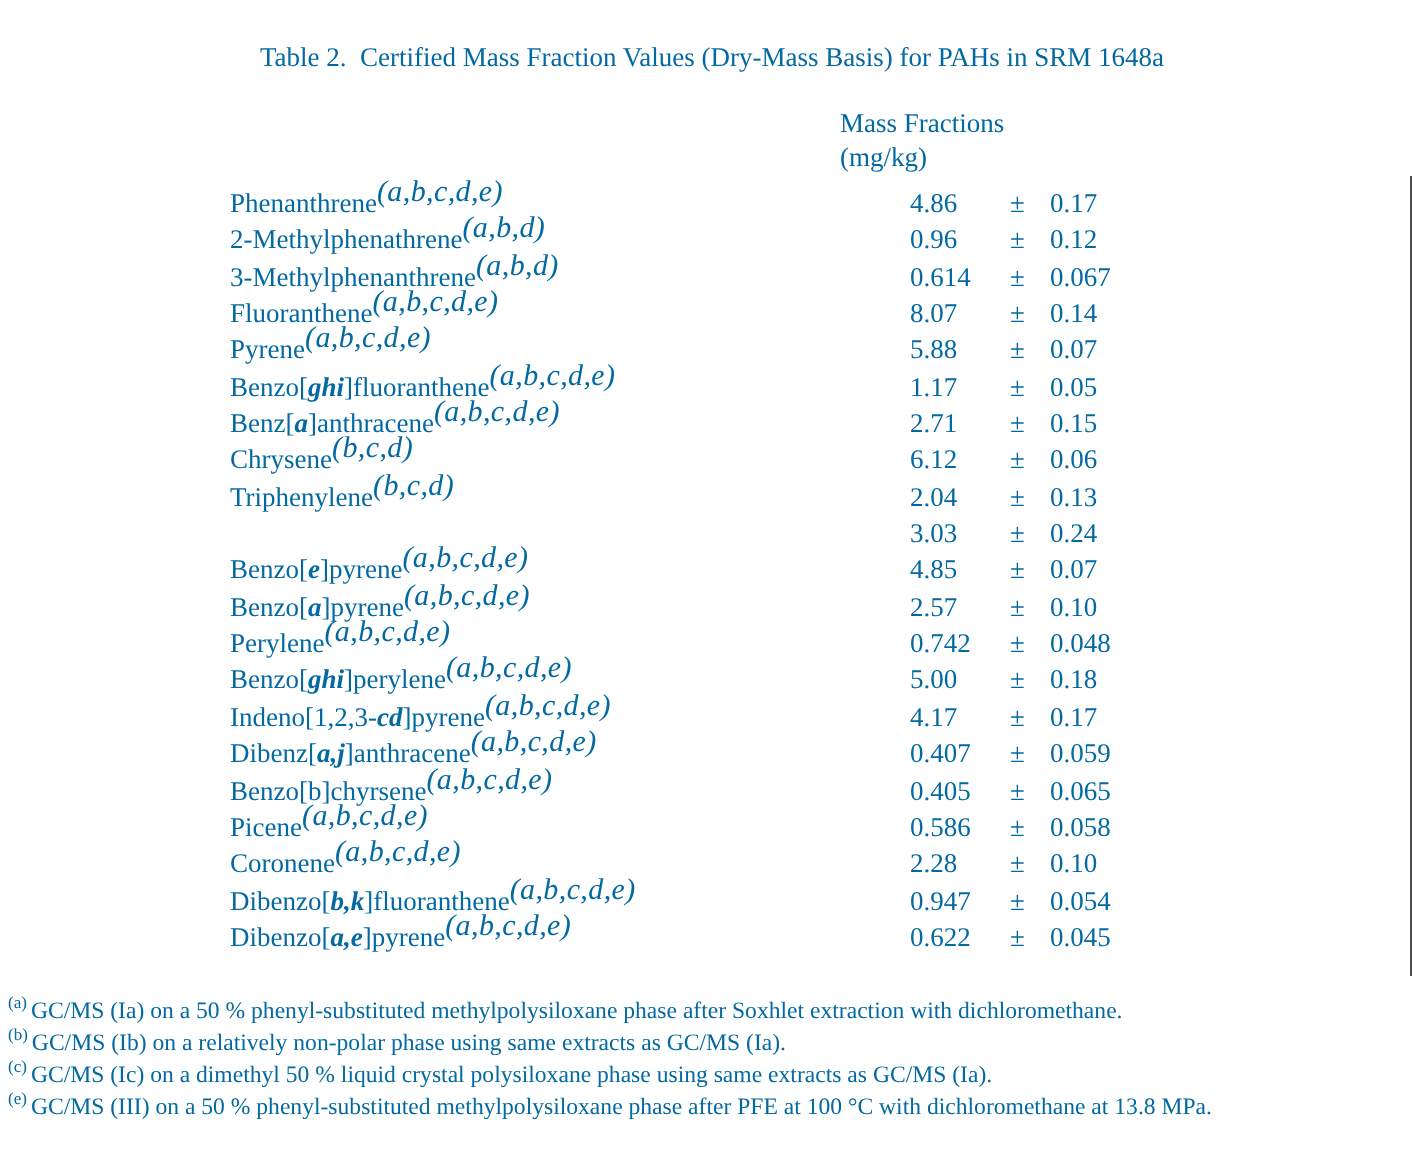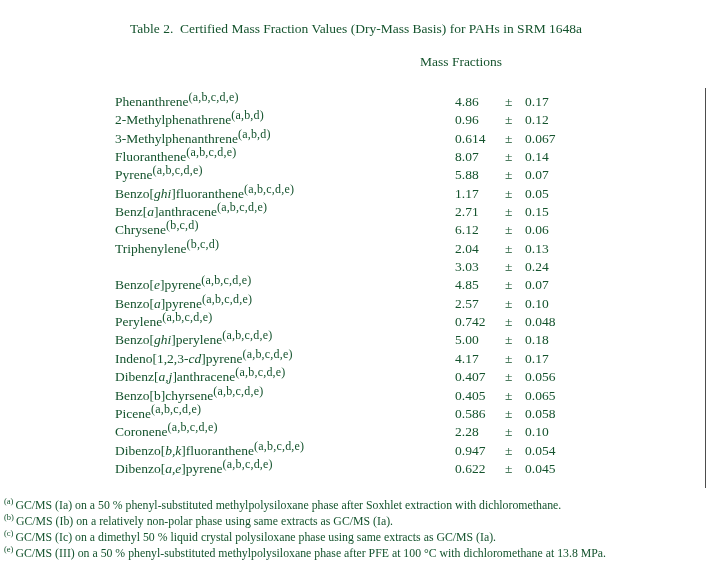--- a/index.html
+++ b/index.html
@@ -1,60 +1,61 @@
 <!DOCTYPE html>
 <html><head>
 <meta charset="utf-8">
 <style>
   html,body{margin:0;padding:0;background:#fff;}
   .page{position:relative;width:712px;height:588px;background:#ffffff;
-        font-family:"Liberation Serif", serif;color:#14532d;overflow:hidden;}
+        font-family:"Liberation Serif", serif;color:#0369a1;overflow:hidden;}
   .title{position:absolute;top:21px;left:0;width:712px;text-align:center;
          font-size:13.5px;white-space:pre-wrap;}
   .colhead{position:absolute;top:54px;left:420px;width:140px;text-align:left;
            font-size:13.5px;line-height:16.5px;}
   .rows{position:absolute;top:93px;left:115px;width:595px;font-size:13.5px;}
   .row{position:relative;height:18.35px;line-height:18.35px;white-space:nowrap;}
-  .cname i{font-style:italic;}
-  sup.fn{font-size:12px;line-height:0;vertical-align:super;letter-spacing:0.2px;}
+  .cname i{font-style:italic;font-weight:bold;}
+  sup.fn{font-size:15px;line-height:0;vertical-align:super;letter-spacing:0.2px;font-style:italic;}
   .val{position:absolute;left:340px;top:0;}
   .pm{position:absolute;left:390px;top:0;}
   .unc{position:absolute;left:410px;top:0;}
   .footnotes{position:absolute;top:497px;left:4px;width:707px;
              font-size:11.8px;line-height:16.1px;}
   .fnote{white-space:nowrap;}
   .fnote sup{font-size:8.5px;line-height:0;vertical-align:super;}
   .fnote .ft{margin-left:2px;}
   .edge-line{position:absolute;left:705px;top:88px;width:1px;height:400px;background:#4d4d4d;}
 </style>
 </head>
 <body>
 
 <div class="page">
   <div class="title">Table 2.  Certified Mass Fraction Values (Dry-Mass Basis) for PAHs in SRM 1648a</div>
   <div class="colhead">
     <div>Mass Fractions</div>
+    <div>(mg/kg)</div>
   </div>
   <div class="rows" id="rows">
       <div class="row"><span class="cname"><span>Phenanthrene</span><sup class="fn">(a,b,c,d,e)</sup></span><span class="val">4.86</span><span class="pm">±</span><span class="unc">0.17</span></div>
       <div class="row"><span class="cname"><span>2-Methylphenathrene</span><sup class="fn">(a,b,d)</sup></span><span class="val">0.96</span><span class="pm">±</span><span class="unc">0.12</span></div>
       <div class="row"><span class="cname"><span>3-Methylphenanthrene</span><sup class="fn">(a,b,d)</sup></span><span class="val">0.614</span><span class="pm">±</span><span class="unc">0.067</span></div>
       <div class="row"><span class="cname"><span>Fluoranthene</span><sup class="fn">(a,b,c,d,e)</sup></span><span class="val">8.07</span><span class="pm">±</span><span class="unc">0.14</span></div>
       <div class="row"><span class="cname"><span>Pyrene</span><sup class="fn">(a,b,c,d,e)</sup></span><span class="val">5.88</span><span class="pm">±</span><span class="unc">0.07</span></div>
       <div class="row"><span class="cname"><span>Benzo[</span><i>ghi</i><span>]fluoranthene</span><sup class="fn">(a,b,c,d,e)</sup></span><span class="val">1.17</span><span class="pm">±</span><span class="unc">0.05</span></div>
       <div class="row"><span class="cname"><span>Benz[</span><i>a</i><span>]anthracene</span><sup class="fn">(a,b,c,d,e)</sup></span><span class="val">2.71</span><span class="pm">±</span><span class="unc">0.15</span></div>
       <div class="row"><span class="cname"><span>Chrysene</span><sup class="fn">(b,c,d)</sup></span><span class="val">6.12</span><span class="pm">±</span><span class="unc">0.06</span></div>
       <div class="row"><span class="cname"><span>Triphenylene</span><sup class="fn">(b,c,d)</sup></span><span class="val">2.04</span><span class="pm">±</span><span class="unc">0.13</span></div>
       <div class="row"><span class="val">3.03</span><span class="pm">±</span><span class="unc">0.24</span></div>
       <div class="row"><span class="cname"><span>Benzo[</span><i>e</i><span>]pyrene</span><sup class="fn">(a,b,c,d,e)</sup></span><span class="val">4.85</span><span class="pm">±</span><span class="unc">0.07</span></div>
       <div class="row"><span class="cname"><span>Benzo[</span><i>a</i><span>]pyrene</span><sup class="fn">(a,b,c,d,e)</sup></span><span class="val">2.57</span><span class="pm">±</span><span class="unc">0.10</span></div>
       <div class="row"><span class="cname"><span>Perylene</span><sup class="fn">(a,b,c,d,e)</sup></span><span class="val">0.742</span><span class="pm">±</span><span class="unc">0.048</span></div>
       <div class="row"><span class="cname"><span>Benzo[</span><i>ghi</i><span>]perylene</span><sup class="fn">(a,b,c,d,e)</sup></span><span class="val">5.00</span><span class="pm">±</span><span class="unc">0.18</span></div>
       <div class="row"><span class="cname"><span>Indeno[1,2,3-</span><i>cd</i><span>]pyrene</span><sup class="fn">(a,b,c,d,e)</sup></span><span class="val">4.17</span><span class="pm">±</span><span class="unc">0.17</span></div>
-      <div class="row"><span class="cname"><span>Dibenz[</span><i>a,j</i><span>]anthracene</span><sup class="fn">(a,b,c,d,e)</sup></span><span class="val">0.407</span><span class="pm">±</span><span class="unc">0.056</span></div>
+      <div class="row"><span class="cname"><span>Dibenz[</span><i>a,j</i><span>]anthracene</span><sup class="fn">(a,b,c,d,e)</sup></span><span class="val">0.407</span><span class="pm">±</span><span class="unc">0.059</span></div>
       <div class="row"><span class="cname"><span>Benzo[b]chyrsene</span><sup class="fn">(a,b,c,d,e)</sup></span><span class="val">0.405</span><span class="pm">±</span><span class="unc">0.065</span></div>
       <div class="row"><span class="cname"><span>Picene</span><sup class="fn">(a,b,c,d,e)</sup></span><span class="val">0.586</span><span class="pm">±</span><span class="unc">0.058</span></div>
       <div class="row"><span class="cname"><span>Coronene</span><sup class="fn">(a,b,c,d,e)</sup></span><span class="val">2.28</span><span class="pm">±</span><span class="unc">0.10</span></div>
       <div class="row"><span class="cname"><span>Dibenzo[</span><i>b,k</i><span>]fluoranthene</span><sup class="fn">(a,b,c,d,e)</sup></span><span class="val">0.947</span><span class="pm">±</span><span class="unc">0.054</span></div>
       <div class="row"><span class="cname"><span>Dibenzo[</span><i>a,e</i><span>]pyrene</span><sup class="fn">(a,b,c,d,e)</sup></span><span class="val">0.622</span><span class="pm">±</span><span class="unc">0.045</span></div>
     </div>
   <div class="footnotes" id="footnotes">
       <div class="fnote"><sup>(a)</sup><span class="ft">GC/MS (Ia) on a 50 % phenyl-substituted methylpolysiloxane phase after Soxhlet extraction with dichloromethane.</span></div>
       <div class="fnote"><sup>(b)</sup><span class="ft">GC/MS (Ib) on a relatively non-polar phase using same extracts as GC/MS (Ia).</span></div>
       <div class="fnote"><sup>(c)</sup><span class="ft">GC/MS (Ic) on a dimethyl 50 % liquid crystal polysiloxane phase using same extracts as GC/MS (Ia).</span></div>

